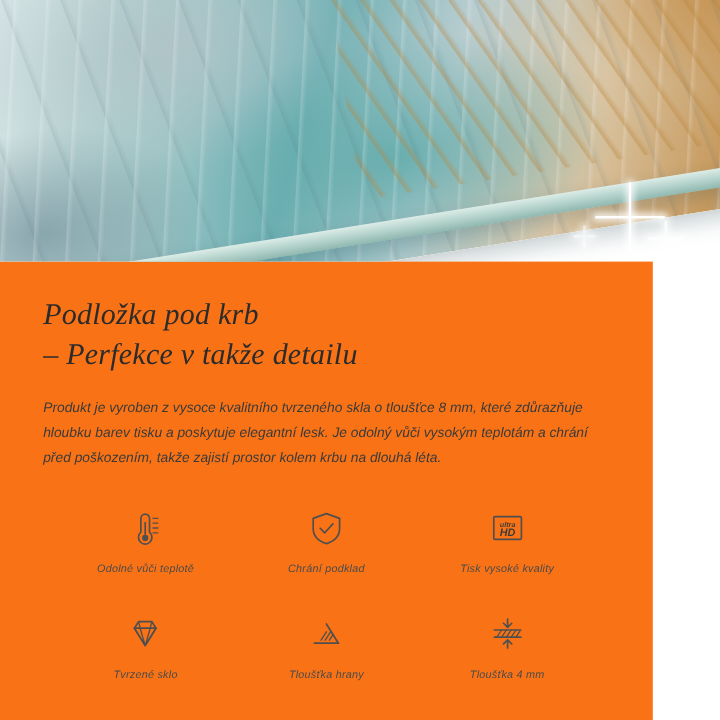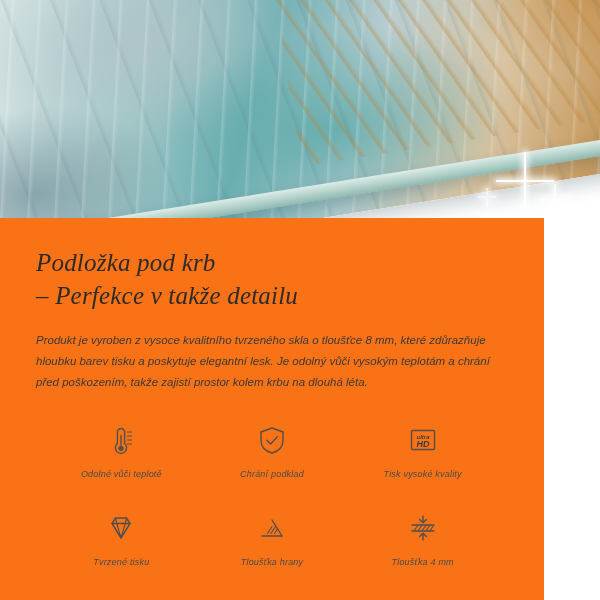--- a/index.html
+++ b/index.html
@@ -252,21 +252,21 @@
       </div>
 
       <div class="feature">
         <div class="feature-icon">
           <svg width="40" height="40" viewBox="0 0 40 40">
             <path class="stroke" d="M11 15.5 h18 l-9 14.5 z"></path>
             <path class="stroke" d="M11 15.5 l3.5 -5.5 h11 l3.5 5.5"></path>
             <path class="thin" d="M14.5 10 l1.3 5.5 M25.5 10 l-1.3 5.5 M11 15.5 l9 14.5 M29 15.5 l-9 14.5 M15.8 15.5 l4.2 14.5 M24.2 15.5 l-4.2 14.5"></path>
           </svg>
         </div>
-        <div class="feature-label">Tvrzené tisku</div>
+        <div class="feature-label">Tvrzené sklo</div>
       </div>
 
       <div class="feature">
         <div class="feature-icon">
           <svg width="40" height="40" viewBox="0 0 40 40">
             <path class="stroke" d="M10 28 h20"></path>
             <path class="stroke" d="M30 28 l-10 -16"></path>
             <path class="thin" d="M15.5 25.5 l4.5 -7 M19 25.5 l4.5 -7 M22.5 25.5 l3.2 -5"></path>
           </svg>
         </div>

